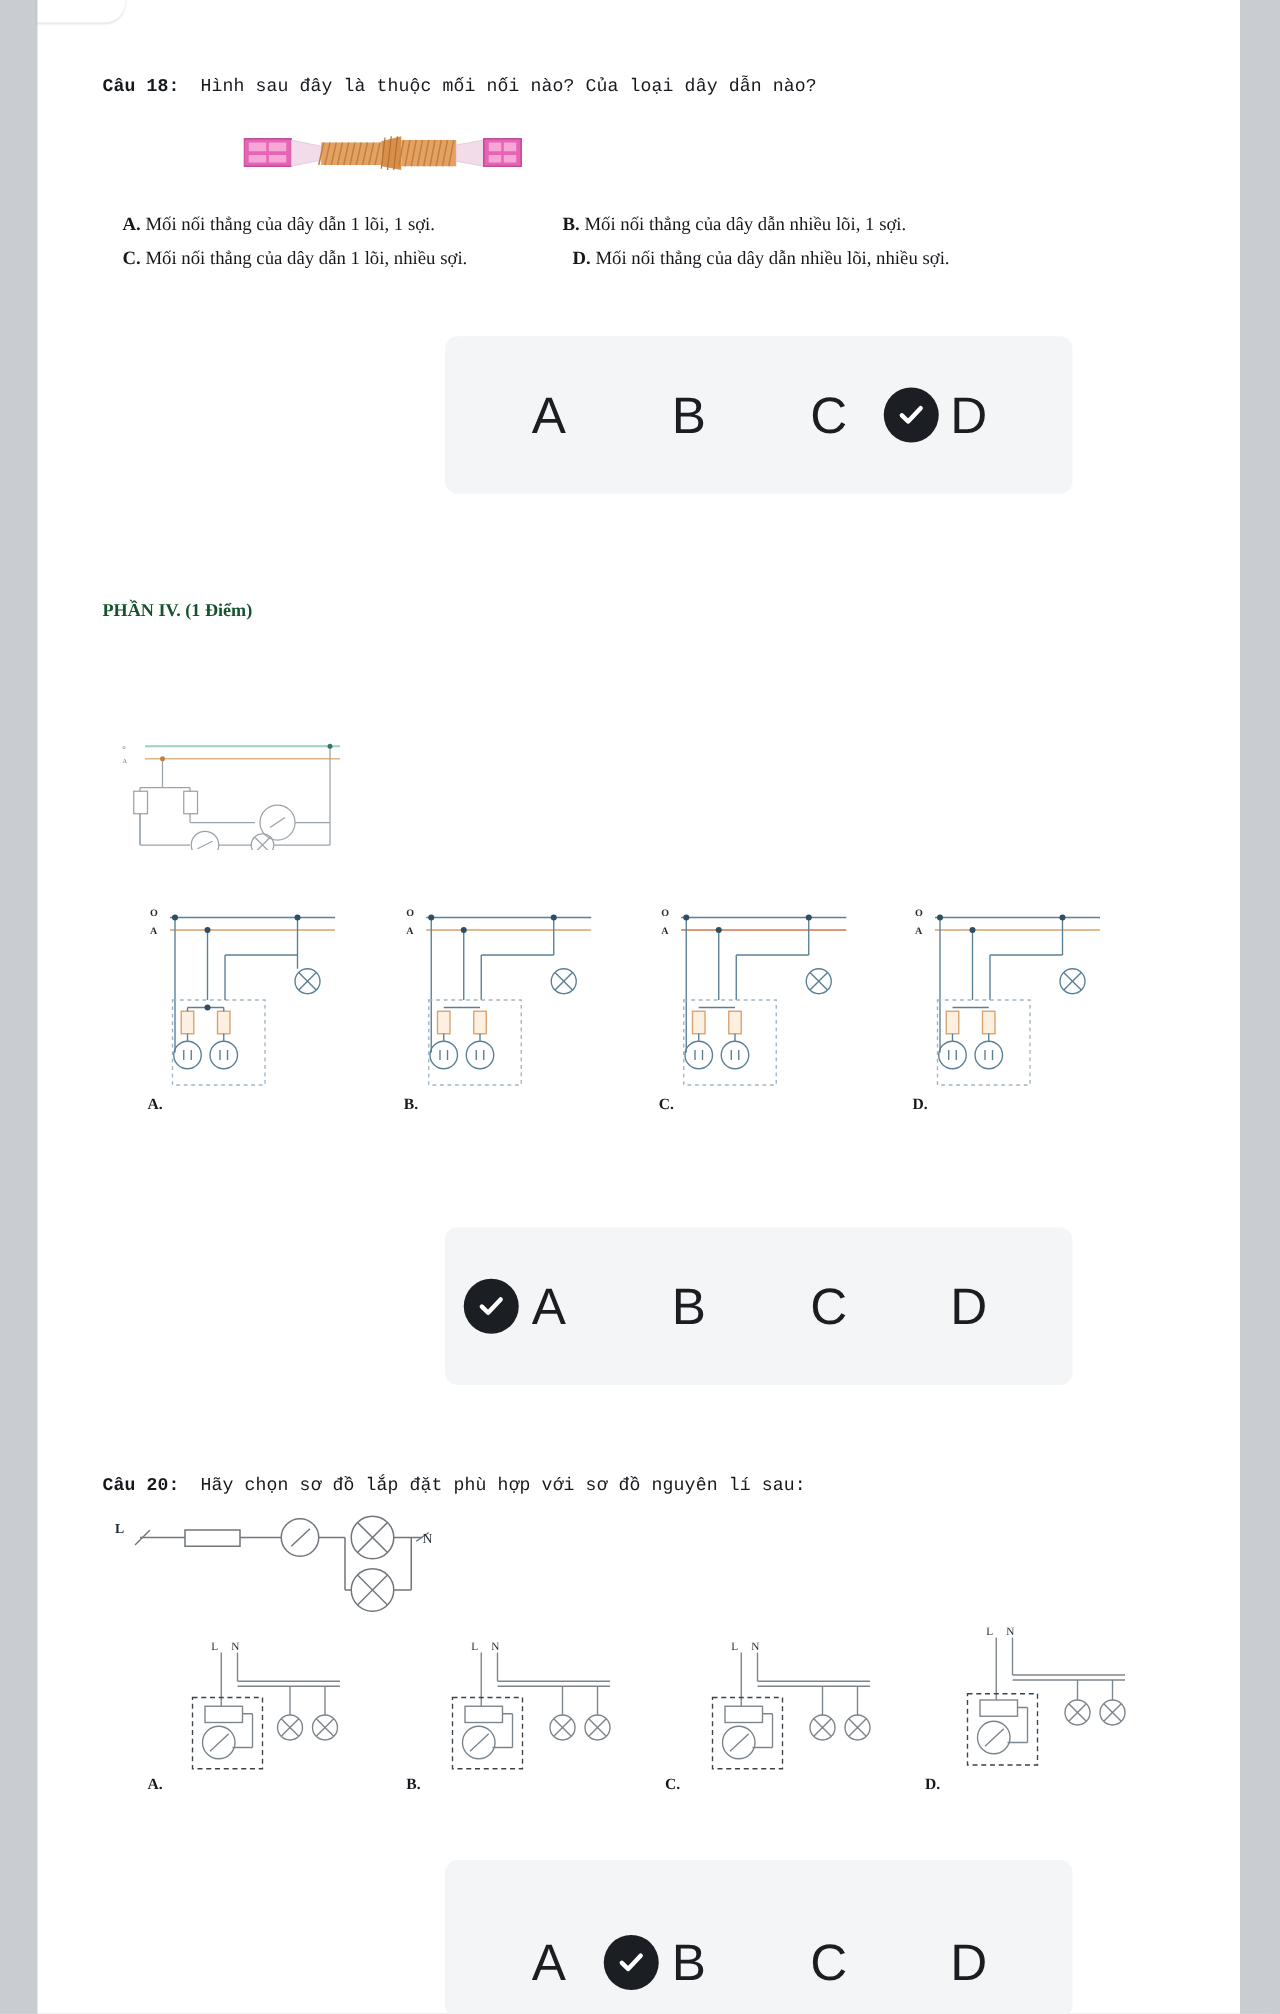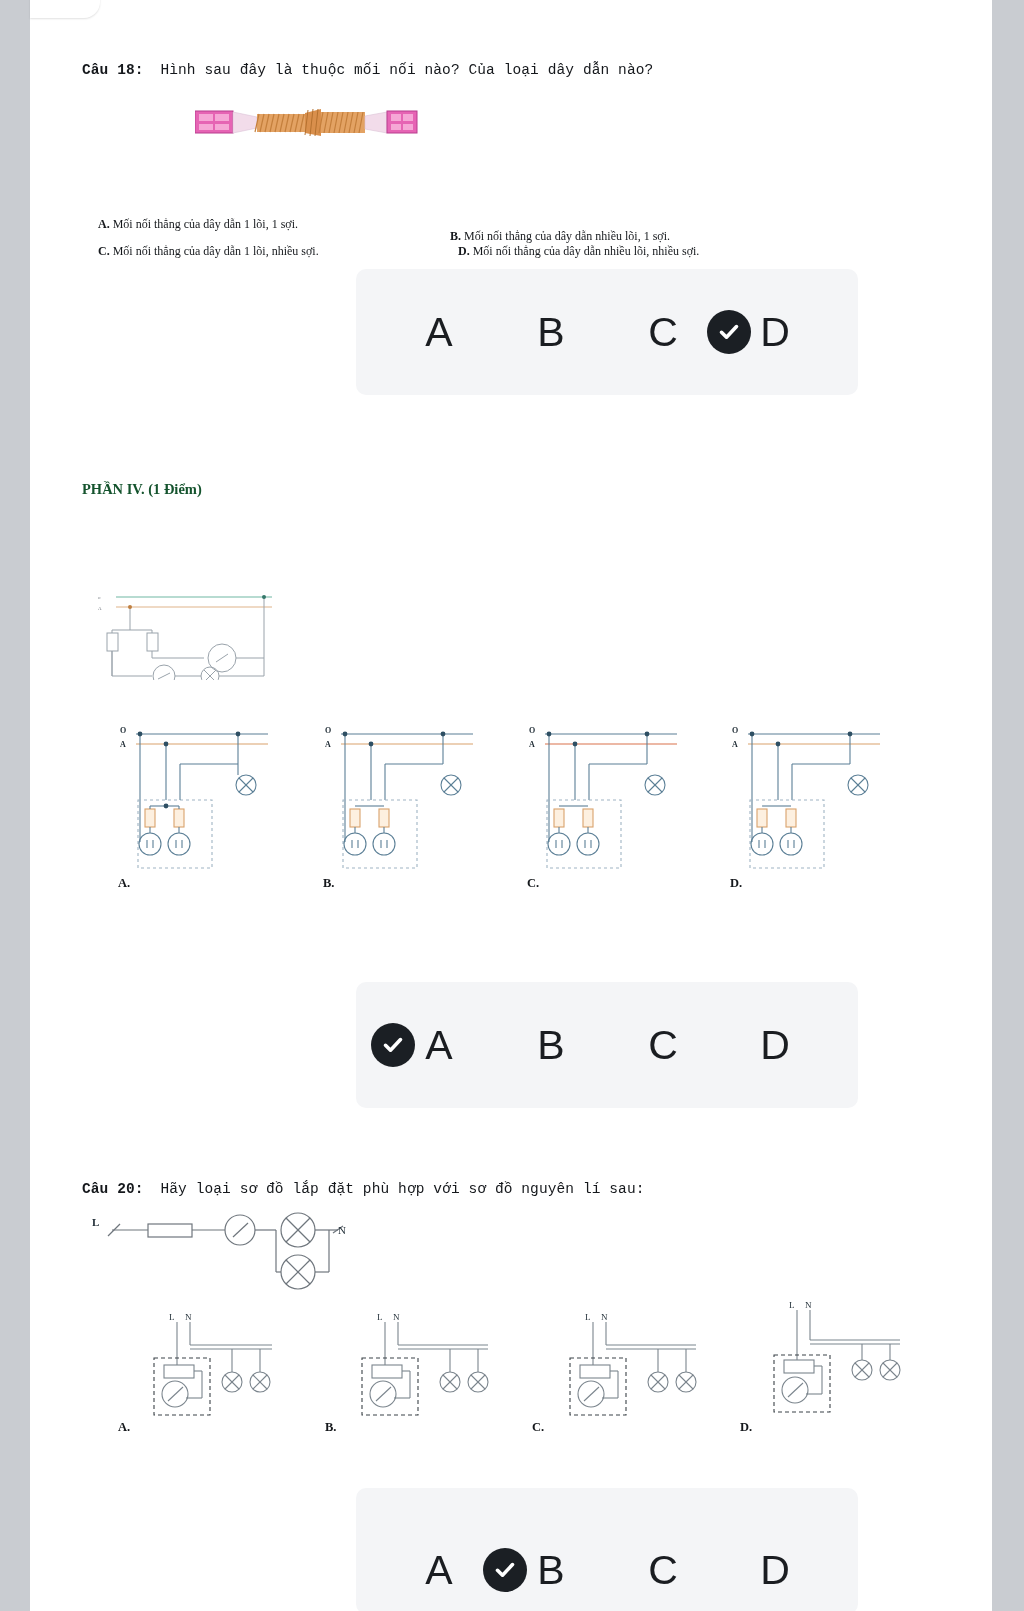--- a/index.html
+++ b/index.html
@@ -40,24 +40,23 @@
     position:absolute;
     font-size:14.5px;
     color:#15181c;
     white-space:nowrap;
     letter-spacing:.1px;
     font-family:Liberation Mono, monospace;
   }
   .q-label { font-weight:bold; }
   .opt-text {
     position:absolute;
-    font-size:12px;
+    font-size:15px;
     color:#15181c;
     white-space:nowrap;
-    margin-top:45px;
   }
   .opt-text b { font-weight:bold; }
   .section-head {
     position:absolute;
     font-size:14.5px;
     font-weight:bold;
     color:#14532d;
     white-space:nowrap;
   }
   
@@ -148,21 +147,21 @@
       <rect x="208" y="14" width="10" height="7" fill="#f6a7d6"></rect>
       <rect x="196" y="24" width="10" height="6" fill="#f6a7d6"></rect>
       <rect x="208" y="24" width="10" height="6" fill="#f6a7d6"></rect>
     </svg>
   </div>
 
   <div class="opt-text" style="left:68px; top:172px;">
     <b>A.</b>
     <span>Mối nối thẳng của dây dẫn 1 lõi, 1 sợi.</span>
   </div>
-  <div class="opt-text" style="left:420px; top:184px;">
+  <div class="opt-text" style="left:420px; top:172px;">
     <b>B.</b>
     <span>Mối nối thẳng của dây dẫn nhiều lõi, 1 sợi.</span>
   </div>
   <div class="opt-text" style="left:68px; top:199px;text-align:right;">
     <b>C.</b>
     <span>Mối nối thẳng của dây dẫn 1 lõi, nhiều sợi.</span>
   </div>
   <div class="opt-text" style="left:428px; top:199px;">
     <b>D.</b>
     <span>Mối nối thẳng của dây dẫn nhiều lõi, nhiều sợi.</span>
@@ -390,21 +389,21 @@
         <span class="ans-letter">C</span>
       </div>
       <div class="ans-slot">
         <span class="ans-letter">D</span>
       </div>
     </div>
   </div>
 
   <div class="q-line" style="left:52px; top:1181px;">
     <span class="q-label">Câu 20:</span>
-    <span style="margin-left:8px;">Hãy loại sơ đồ lắp đặt phù hợp với sơ đồ nguyên lí sau:</span>
+    <span style="margin-left:8px;">Hãy chọn sơ đồ lắp đặt phù hợp với sơ đồ nguyên lí sau:</span>
   </div>
 
   <div class="diagram" style="left:60px; top:1212px;">
     <svg width="260" height="85" viewBox="0 0 260 85">
       <g stroke="#6f767d" stroke-width="1.2" fill="none">
         <line x1="22" y1="18" x2="58" y2="18"></line>
         <line x1="18" y1="24" x2="30" y2="12"></line>
         <rect x="58" y="12" width="44" height="13" fill="#ffffff"></rect>
         <line x1="102" y1="18" x2="135" y2="18"></line>
         <circle cx="150" cy="18" r="15"></circle>

